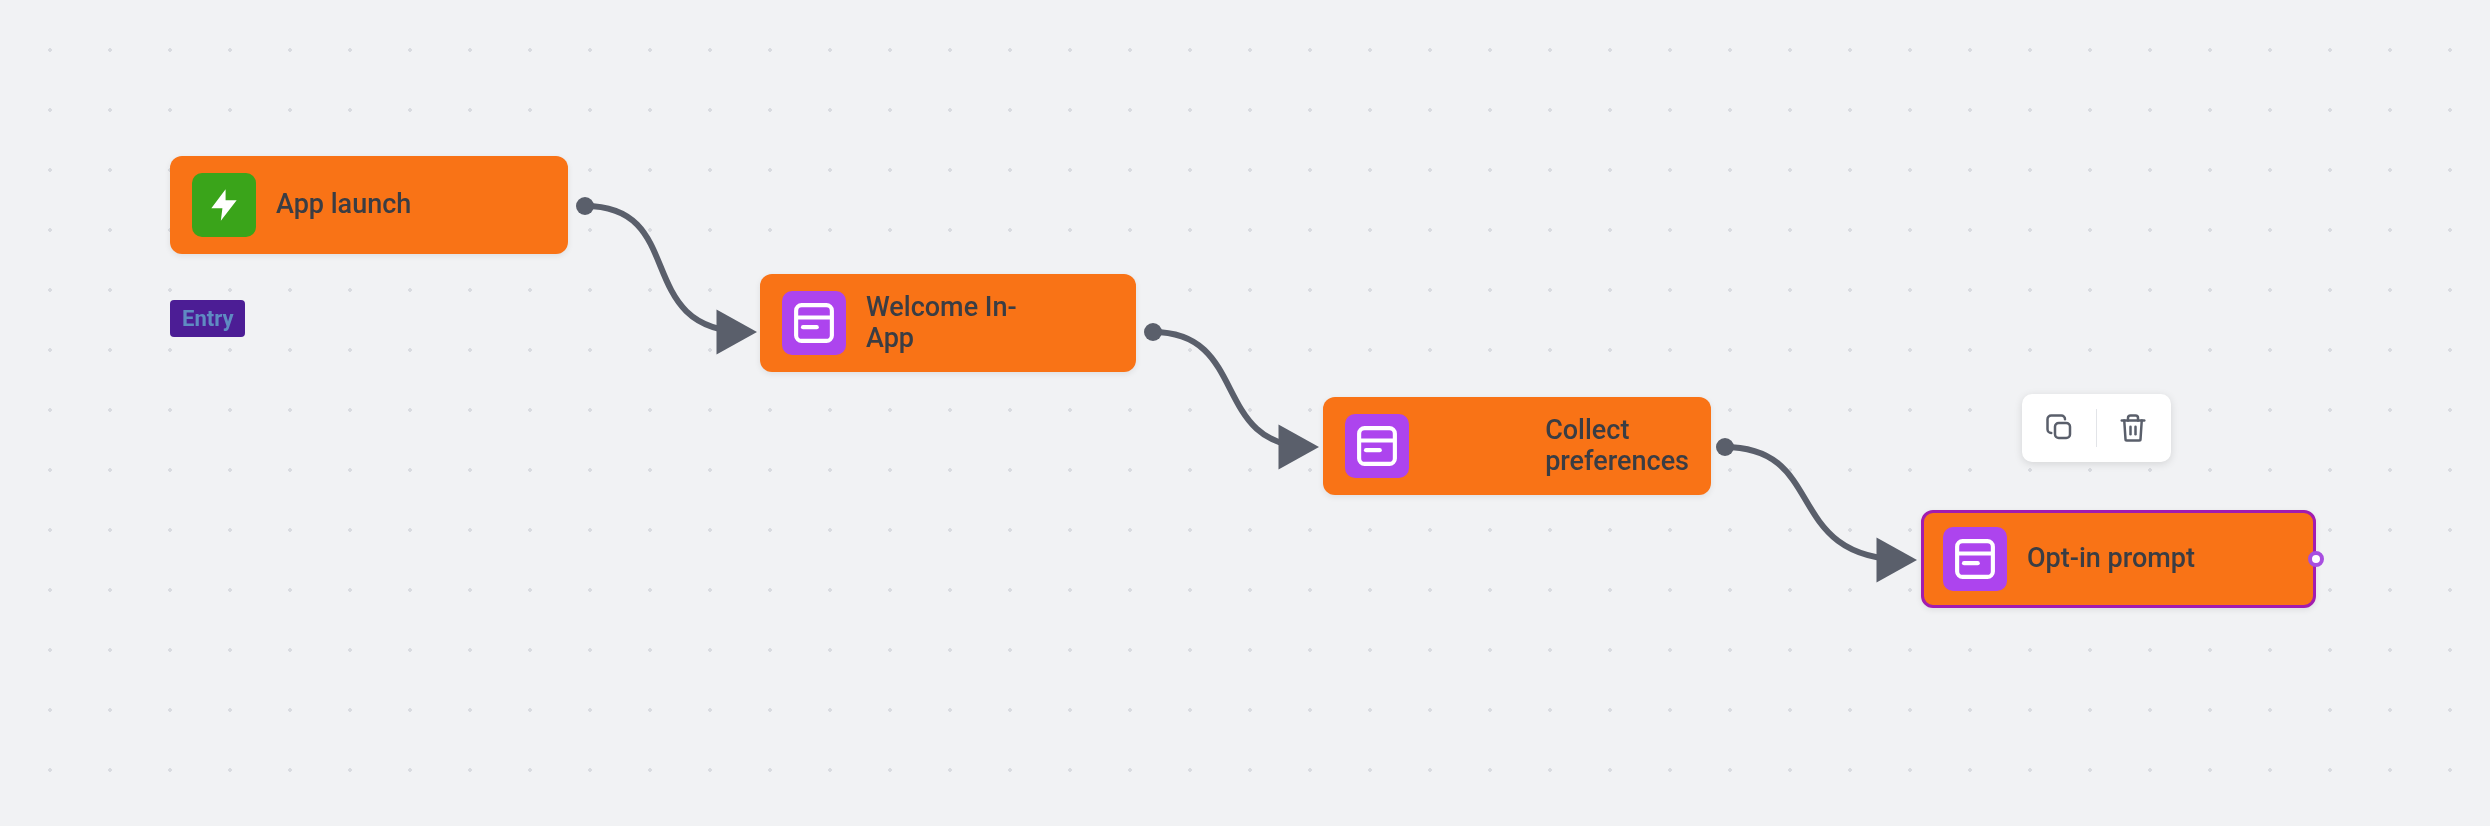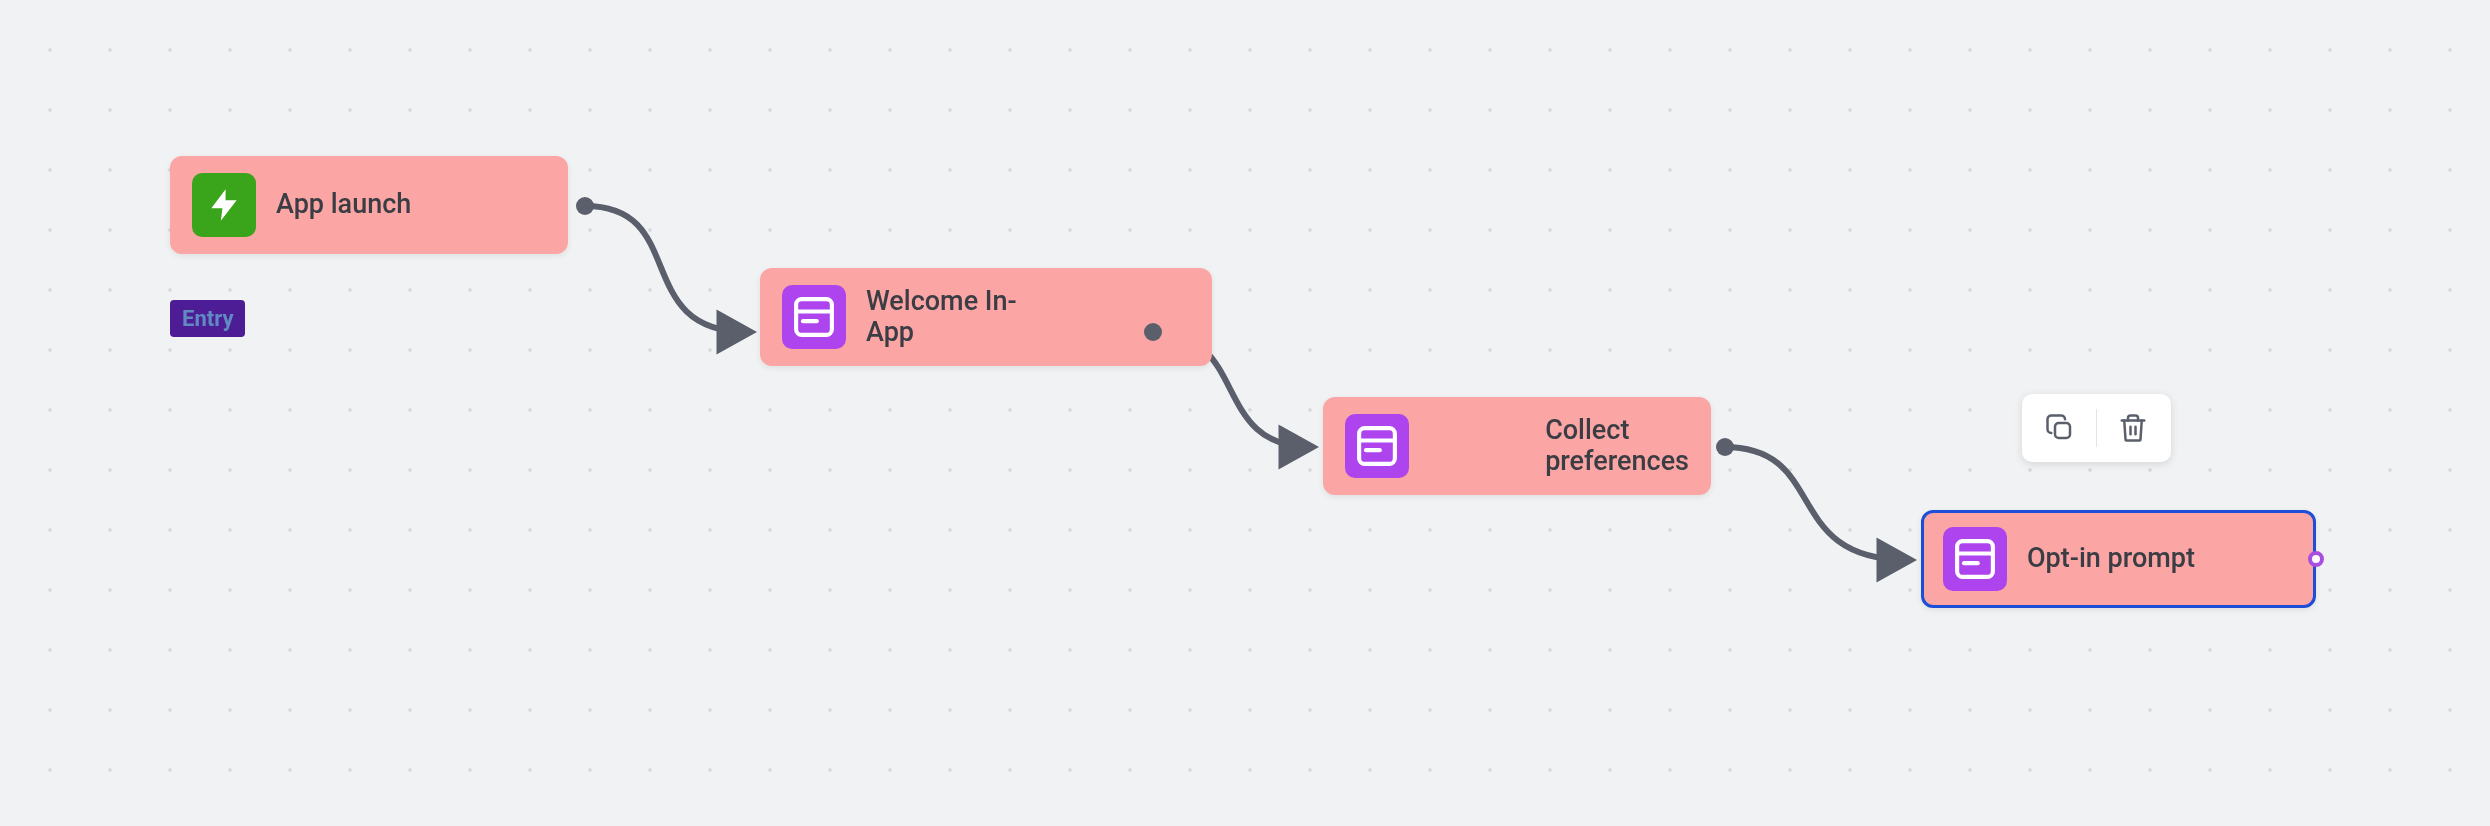--- a/index.html
+++ b/index.html
@@ -24,30 +24,30 @@
       background-size: 60px 60px;
       background-position: 20px 20px;
     }
     .canvas {
       position: absolute;
       inset: 0;
     }
     
     .node {
       position: absolute;
-      background: #fca5a5;
+      background: #f97316;
       border-radius: 12px;
       box-shadow: 0 2px 6px rgba(0,0,0,0.08);
       display: flex;
       align-items: center;
       padding: 18px 22px;
       height: 98px;
     }
     .node.selected {
-      border: 3px solid #1d4ed8;
+      border: 3px solid #a21caf;
       padding: 15px 19px;
     }
     .node-icon {
       width: 64px;
       height: 64px;
       border-radius: 10px;
       display: flex;
       align-items: center;
       justify-content: center;
       margin-right: 20px;
@@ -155,21 +155,21 @@
     <div class="node-icon green">
       <svg width="38" height="38" viewBox="0 0 24 24" fill="white">
         <path d="M13 2 L4 14 L11 14 L10 22 L20 9 L13 9 Z"></path>
       </svg>
     </div>
     <div class="node-label">App launch</div>
   </div>
   <span class="port" style="left:576px; top:197px;"></span>
   <div class="entry-tag" style="left:170px; top:300px;">Entry</div>
 
-  <div class="node" style="left:760px; top:268px; width:452px;">
+  <div class="node" style="left:760px; top:274px; width:376px;">
     <div class="node-icon purple">
       <svg width="44" height="44" viewBox="0 0 32 32" fill="none">
         <rect x="3" y="3" width="26" height="26" rx="4" fill="none" stroke="white" stroke-width="3"></rect>
         <line x1="3" y1="12" x2="29" y2="12" stroke="white" stroke-width="3"></line>
         <line x1="8" y1="19" x2="18" y2="19" stroke="white" stroke-width="3" stroke-linecap="round"></line>
       </svg>
     </div>
     <div class="node-label">Welcome In-
 App</div>
   </div>

